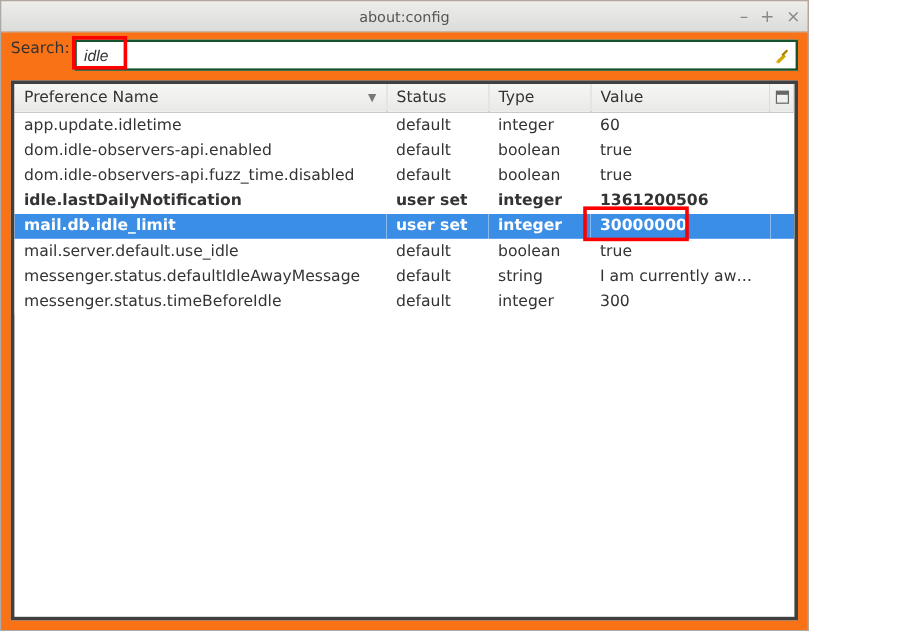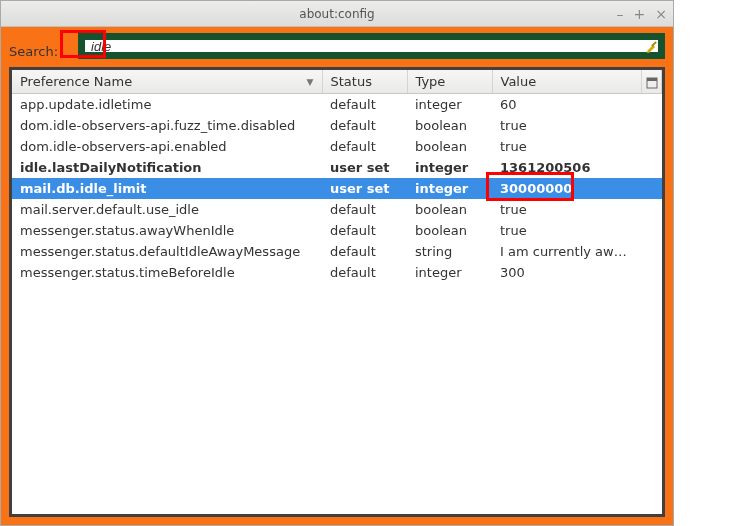--- a/index.html
+++ b/index.html
@@ -38,35 +38,35 @@
     height: 100%;
     display: flex;
     align-items: center;
     gap: 10px;
     color: #888;
     font-size: 14px;
   }
   .titlebar .buttons span { cursor: default; }
   .searchbar {
     display: flex;
-    align-items: flex-end;
+    align-items: flex-start;
     padding: 6px 8px;
-    gap: 20px;
+    gap: 4px;
   }
   .searchbar label { font-size: 13px; color: #333; }
   .search-wrap {
     flex: 1;
     position: relative;
     display: flex;
     align-items: center;
   }
   .searchbar input {
     flex: 1;
     height: 26px;
-    border: 7px solid #14532d;
+    border: 2px solid #14532d;
     background: #fff;
     padding: 2px 8px 2px 6px;
     font-size: 13px;
     font-style: italic;
     color: #333;
     outline: none;
   }
   .broom {
     position: absolute;
     right: 4px;
@@ -201,28 +201,28 @@
       </thead>
       <tbody id="tbody">
           <tr>
             <td>app.update.idletime</td>
             <td>default</td>
             <td>integer</td>
             <td>60</td>
             <td></td>
           </tr>
           <tr>
-            <td>dom.idle-observers-api.fuzz_time.disabled</td>
+            <td>dom.idle-observers-api.enabled</td>
             <td>default</td>
             <td>boolean</td>
             <td>true</td>
             <td></td>
           </tr>
           <tr>
-            <td>dom.idle-observers-api.enabled</td>
+            <td>dom.idle-observers-api.fuzz_time.disabled</td>
             <td>default</td>
             <td>boolean</td>
             <td>true</td>
             <td></td>
           </tr>
           <tr class="bold">
             <td>idle.lastDailyNotification</td>
             <td>user set</td>
             <td>integer</td>
             <td>1361200506</td>
@@ -236,27 +236,20 @@
             <td></td>
           </tr>
           <tr>
             <td>mail.server.default.use_idle</td>
             <td>default</td>
             <td>boolean</td>
             <td>true</td>
             <td></td>
           </tr>
           <tr>
-            <td>messenger.status.awayWhenIdle</td>
-            <td>default</td>
-            <td>boolean</td>
-            <td>true</td>
-            <td></td>
-          </tr>
-          <tr>
             <td>messenger.status.defaultIdleAwayMessage</td>
             <td>default</td>
             <td>string</td>
             <td>I am currently away from the computer.</td>
             <td></td>
           </tr>
           <tr>
             <td>messenger.status.timeBeforeIdle</td>
             <td>default</td>
             <td>integer</td>

